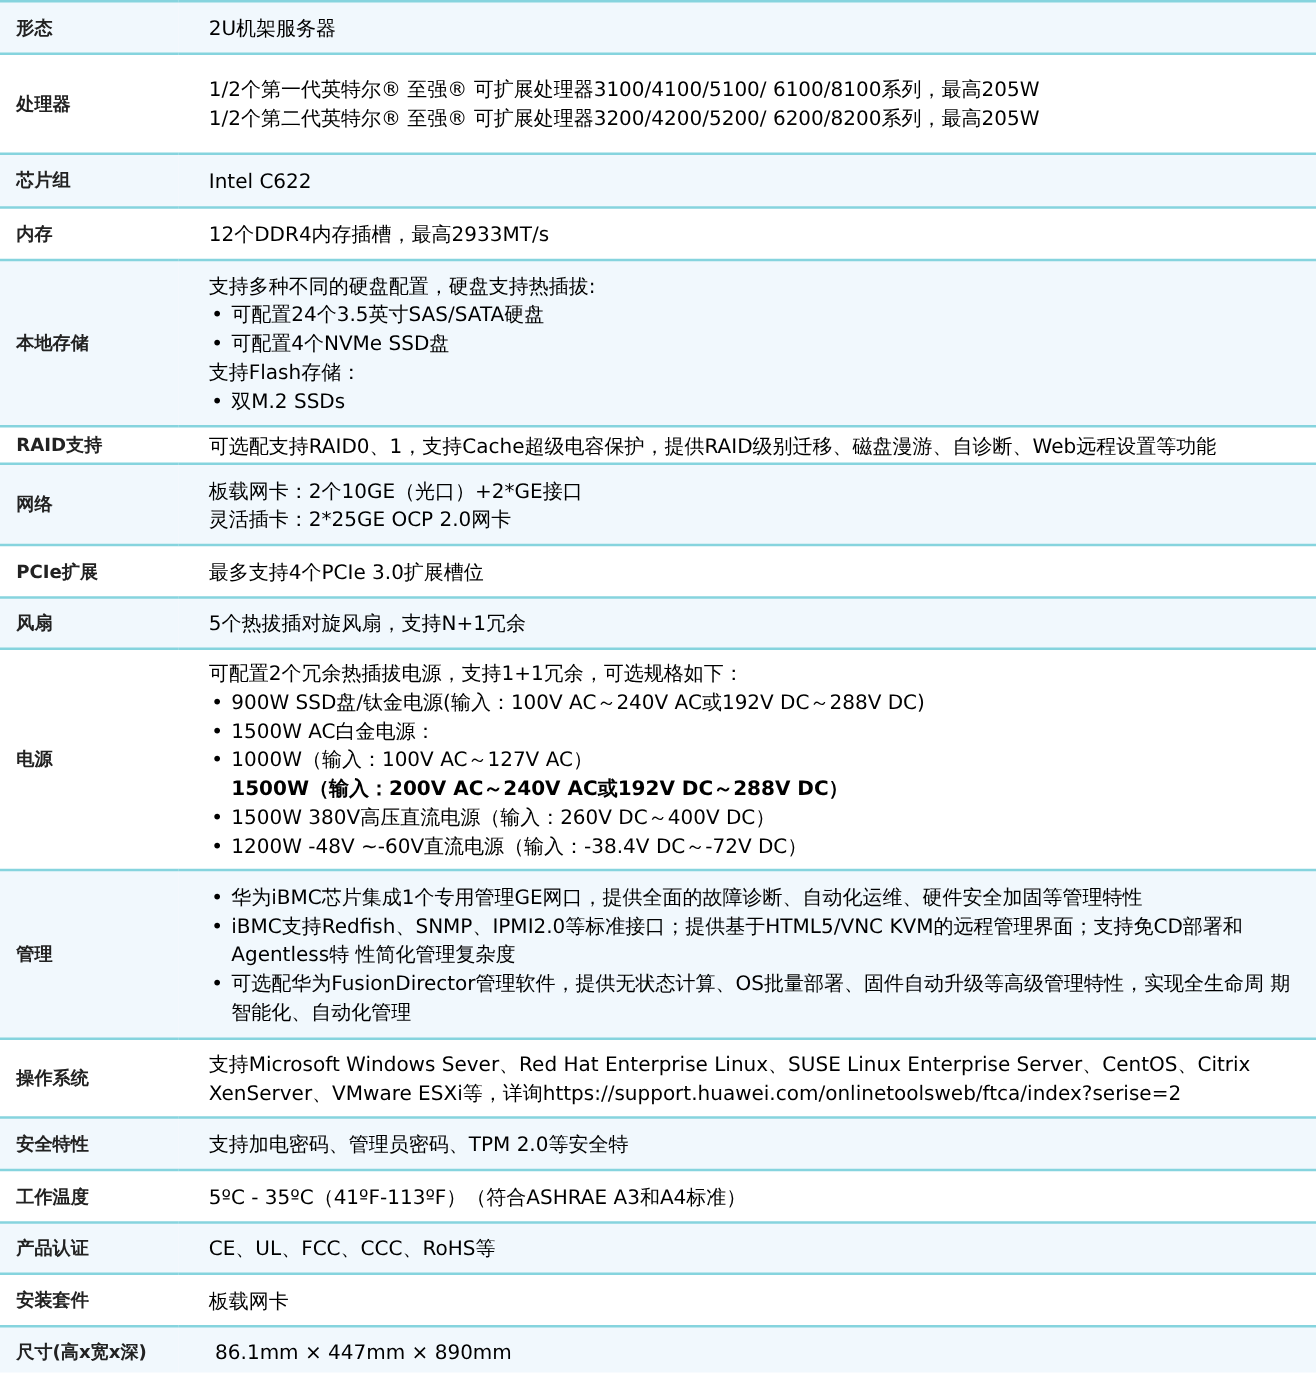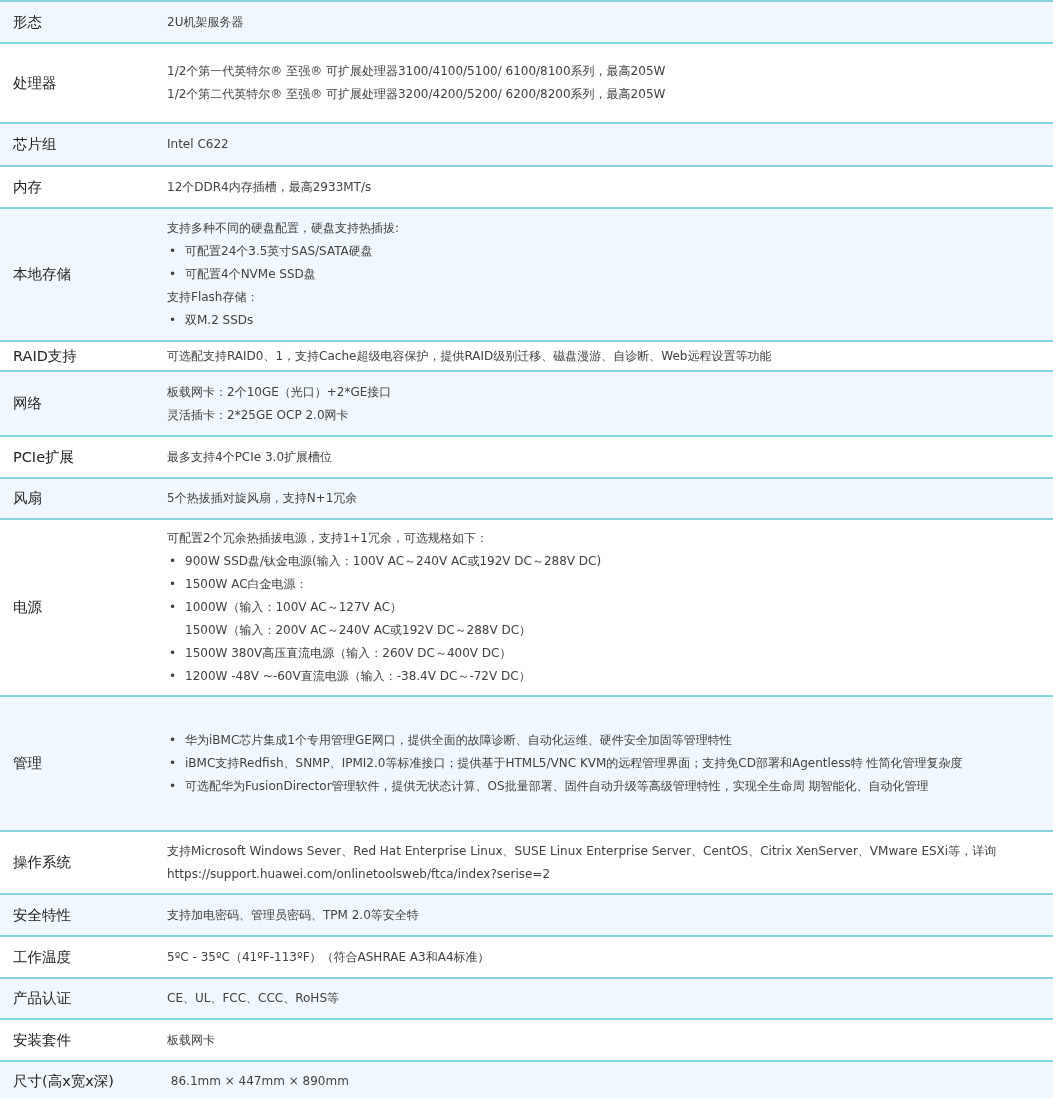--- a/index.html
+++ b/index.html
@@ -2,27 +2,27 @@
 <html><head>
 <meta charset="utf-8">
 <style>
   html, body { margin: 0; padding: 0; background: #ffffff; }
   body { width: 1053px; height: 1098px; overflow: hidden; font-family: "DejaVu Sans", "Liberation Sans", sans-serif; color: #333333; }
   .spec-table { width: 1053px; border-collapse: collapse; table-layout: fixed; }
   .spec-table tr { border-top: 2px solid #86d4de; }
   .spec-table tr:last-child { border-bottom: 2px solid #86d4de; border-radius: 16px; }
   .spec-table tr.alt { background: #f1f8fd; }
   .spec-table td { vertical-align: middle; padding: 0; }
-  .key { width: 130px; padding-left: 13px !important; font-size: 14.5px; font-weight: normal; color: #222222; }
-  .val { padding-left: 24px !important; padding-right: 10px !important; font-size: 12px; line-height: 23px; color: #404040; margin-top: 16px; }
+  .key { width: 130px; padding-left: 13px !important; font-size: 14.5px; font-weight: bold; color: #222222; }
+  .val { padding-left: 24px !important; padding-right: 10px !important; font-size: 16px; line-height: 23px; color: #000000; margin-top: 16px; }
   .line { white-space: nowrap; }
   .wrap { white-space: normal; }
   .bullet { position: relative; padding-left: 18px; }
   .bullet::before { content: "•"; position: absolute; left: 2px; top: 0; }
-  .indent { padding-left: 18px; }
+  .indent { padding-left: 18px; font-weight: bold; }
 </style>
 </head>
 <body>
 
 <table class="spec-table">
   <tbody>
     <tr class="alt" style="height:42px">
       <td class="key">形态</td>
       <td class="val">
         <div class="line">2U机架服务器</div>

